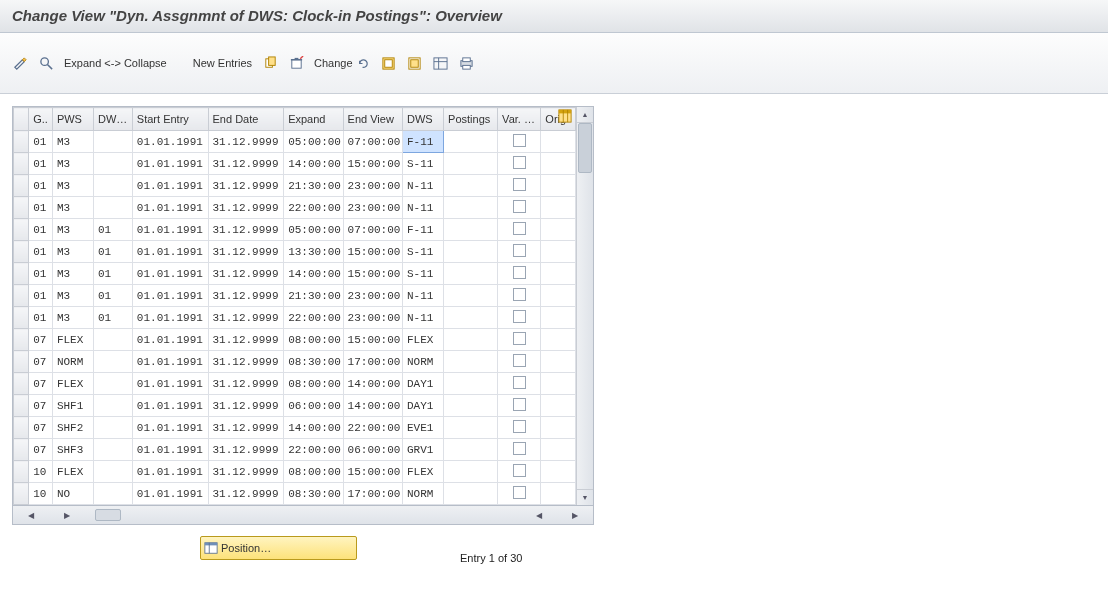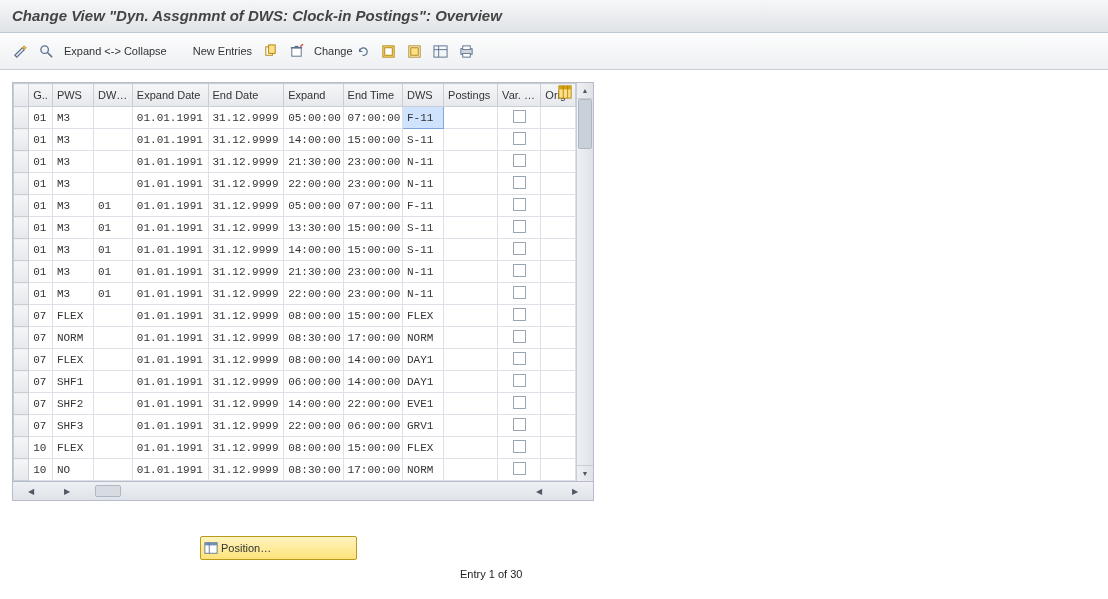--- a/index.html
+++ b/index.html
@@ -1,18 +1,18 @@
 <!DOCTYPE html>
 <html><head>
 <meta charset="utf-8">
 <style>
   html,body{margin:0;padding:0;font-family:Arial,Helvetica,sans-serif;font-size:11px;background:#fff;color:#333;width:1108px;height:599px;overflow:hidden}
   .titlebar{height:32px;line-height:32px;padding:0 12px;background:linear-gradient(#f6f7f8,#e0e3e7);border-bottom:1px solid #bfc7d1;font-style:italic;font-weight:bold;font-size:15px;color:#444}
   .watermark{position:absolute;left:370px;top:34px;font-size:18px;font-weight:bold;color:#e0631d;opacity:.35;pointer-events:none;letter-spacing:1px}
-  .toolbar{height:28px;display:flex;align-items:center;gap:10px;padding:4px 12px;background:linear-gradient(#fdfdfd,#eef0f3);border-bottom:1px solid #c9cfd7}
+  .toolbar{height:28px;display:flex;align-items:center;gap:10px;padding:16px 12px;background:linear-gradient(#fdfdfd,#eef0f3);border-bottom:1px solid #c9cfd7}
   .tb-icon{width:16px;height:16px;display:inline-flex;align-items:center;justify-content:center;cursor:pointer;color:#5a708f}
   .tb-text{cursor:pointer;color:#333}
   .content{padding:12px}
   .grid-shell{display:flex;width:580px;border:1px solid #b6bdc8;position:relative}
   .grid-box{flex:1;background:#fff}
   .tbl{border-collapse:collapse;width:100%;table-layout:fixed}
   .tbl th{background:linear-gradient(#f5f6f8,#e6e8ec);border:1px solid #c9cdd4;text-align:left;font-weight:normal;padding:2px 4px;height:18px;white-space:nowrap;overflow:hidden}
   .tbl td{border:1px solid #dde0e6;padding:1px 4px;height:19px;white-space:nowrap;overflow:hidden;font-family:'Courier New',monospace;font-size:11px;color:#333}
   .tbl tr td:first-child{background:linear-gradient(#f5f6f8,#e6e8ec);border-color:#c9cdd4}
   .sel-cell{background:#cfe3ff!important;border:1px solid #7da6df!important}
@@ -22,21 +22,21 @@
   .vscroll .arrow.dn{border-top:1px solid #c9cdd4;border-bottom:none}
   .vscroll .track{flex:1;position:relative}
   .vscroll .thumb{position:absolute;top:0;left:1px;right:1px;height:48px;background:#c9d0d9;border:1px solid #aeb8c4;border-radius:2px;cursor:pointer}
   .hscroll{height:18px;display:flex;align-items:center;width:580px;border:1px solid #b6bdc8;border-top:none;background:linear-gradient(#eef0f3,#dfe3e9)}
   .hbtn{width:16px;height:14px;display:flex;align-items:center;justify-content:center;font-size:8px;cursor:pointer;color:#556;margin:0 10px}
   .config-ico{width:16px;height:16px;color:#c49b00}
   .footer{position:absolute;left:0;right:0;top:548px;display:flex;align-items:center}
   .pos-btn{position:absolute;left:200px;width:155px;height:22px;background:linear-gradient(#fff4c0,#fde27a);border:1px solid #b99a1d;display:flex;align-items:center;cursor:pointer;border-radius:2px}
   .pos-btn .ico{width:20px;display:flex;align-items:center;justify-content:center;color:#5a708f}
   .pos-btn .lbl{flex:1;}
-  .entry-label{position:absolute;left:460px;top:20px;color:#222}
+  .entry-label{position:absolute;left:460px;top:4px;color:#222}
 </style>
 </head>
 <body>
 
 <div class="titlebar">Change View "Dyn. Assgnmnt of DWS: Clock-in Postings": Overview</div>
 
 <div class="watermark"></div>
 
 <div class="toolbar">
   <span class="tb-icon">
@@ -120,24 +120,24 @@
             <col style="width:50px">
             <col style="width:40px">
             <col style="width:32px">
         </colgroup>
         <thead>
           <tr>
             <th></th>
             <th>G..</th>
             <th>PWS</th>
             <th>DW…</th>
-            <th>Expand Date</th>
+            <th>Start Entry</th>
             <th>End Date</th>
             <th>Expand</th>
-            <th>End Time</th>
+            <th>End View</th>
             <th>DWS</th>
             <th>Postings</th>
             <th>Var. …</th>
             <th style="position:relative">
               <span>Orig</span>
               <span class="config-ico" style="position:absolute;right:1px;top:1px">
                 <svg width="14" height="14" viewBox="0 0 16 16">
                     <rect x="1" y="1" width="14" height="14" fill="#ffe08a" stroke="#b08200"></rect>
                     <rect x="1" y="1" width="14" height="4" fill="#d4a20e"></rect>
                     <line x1="6" y1="1" x2="6" y2="15" stroke="#b08200"></line>

